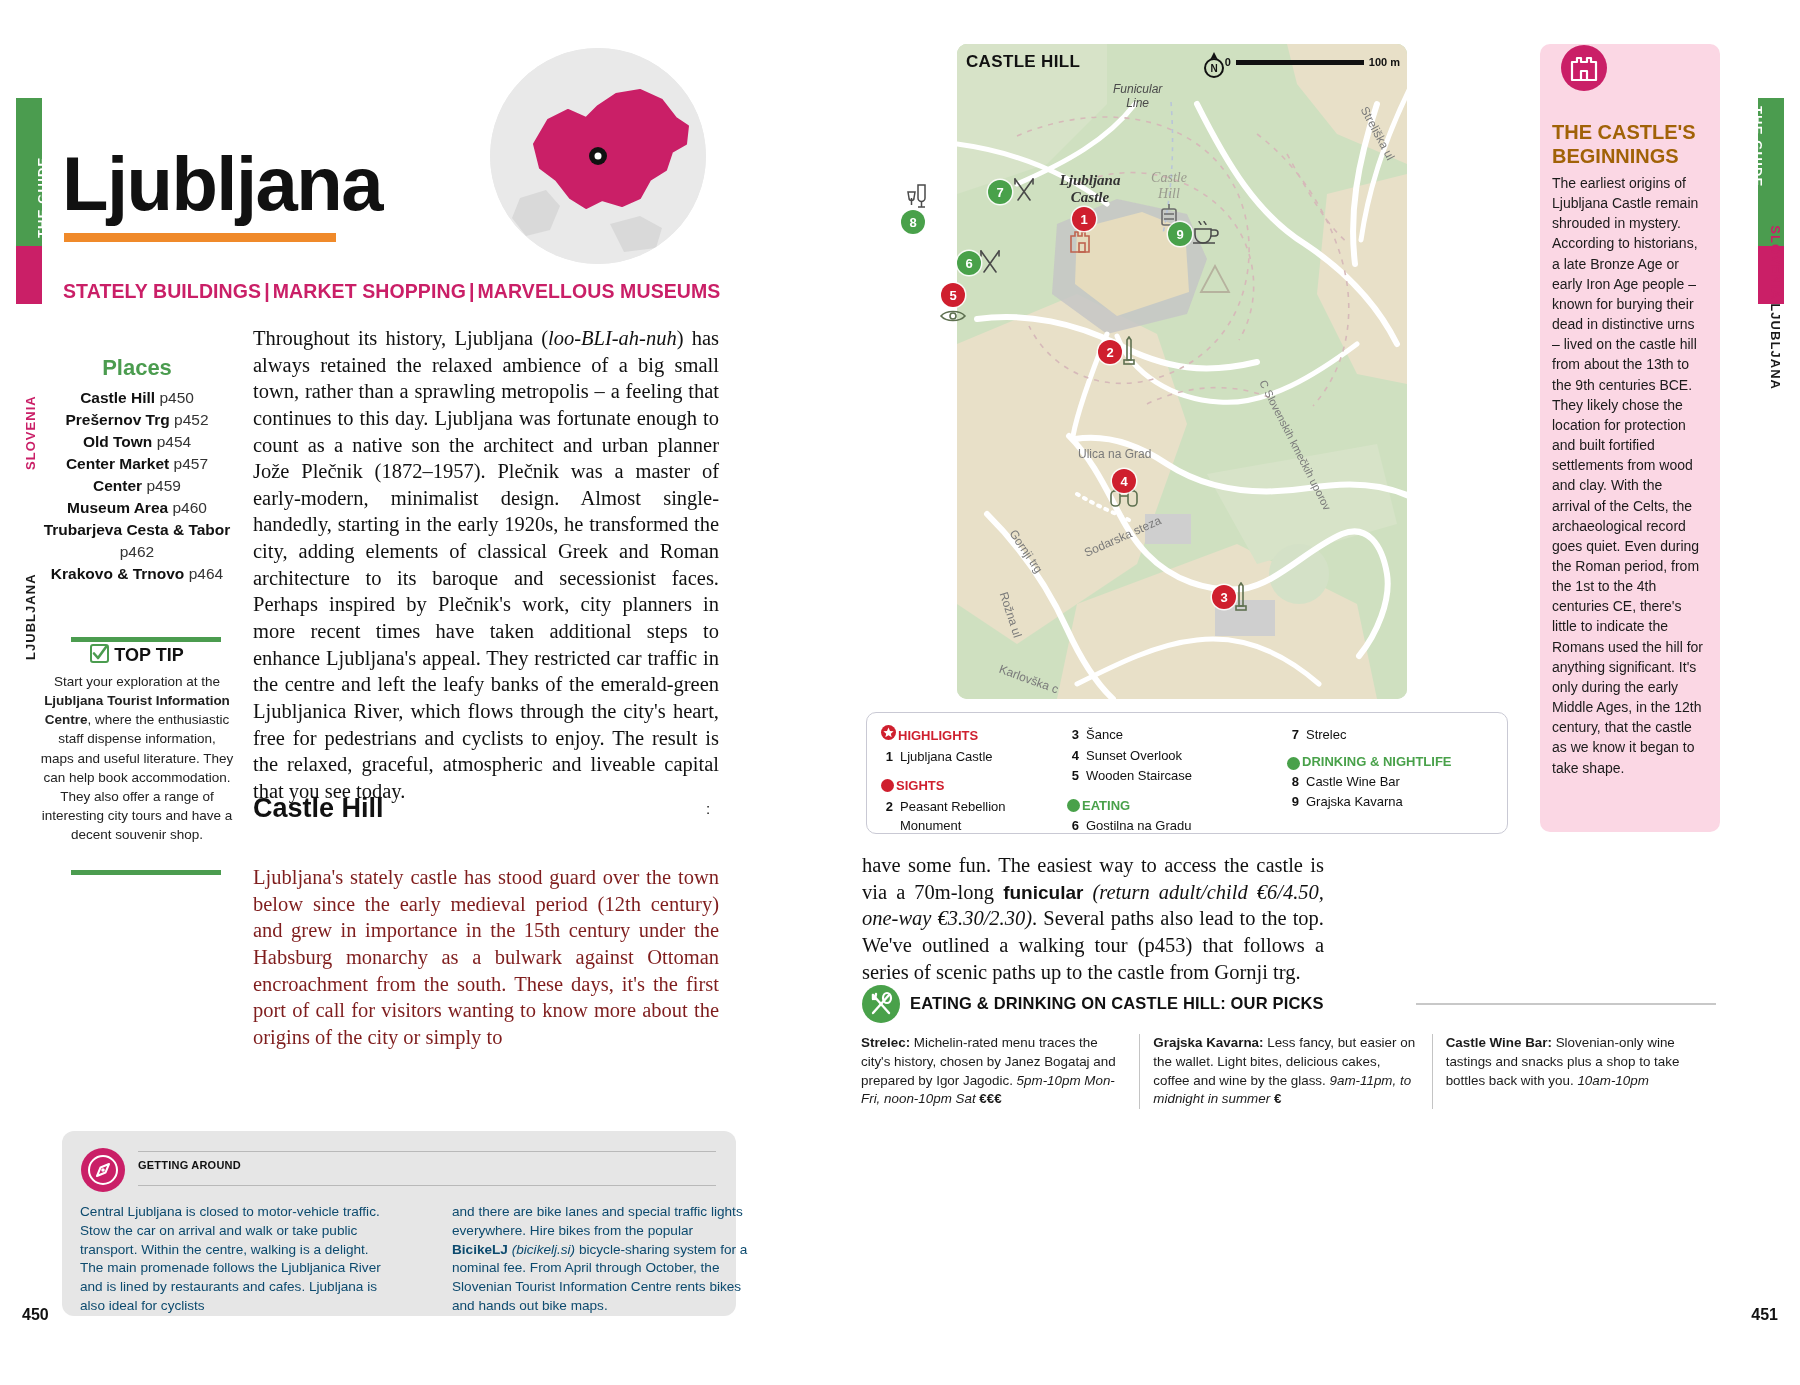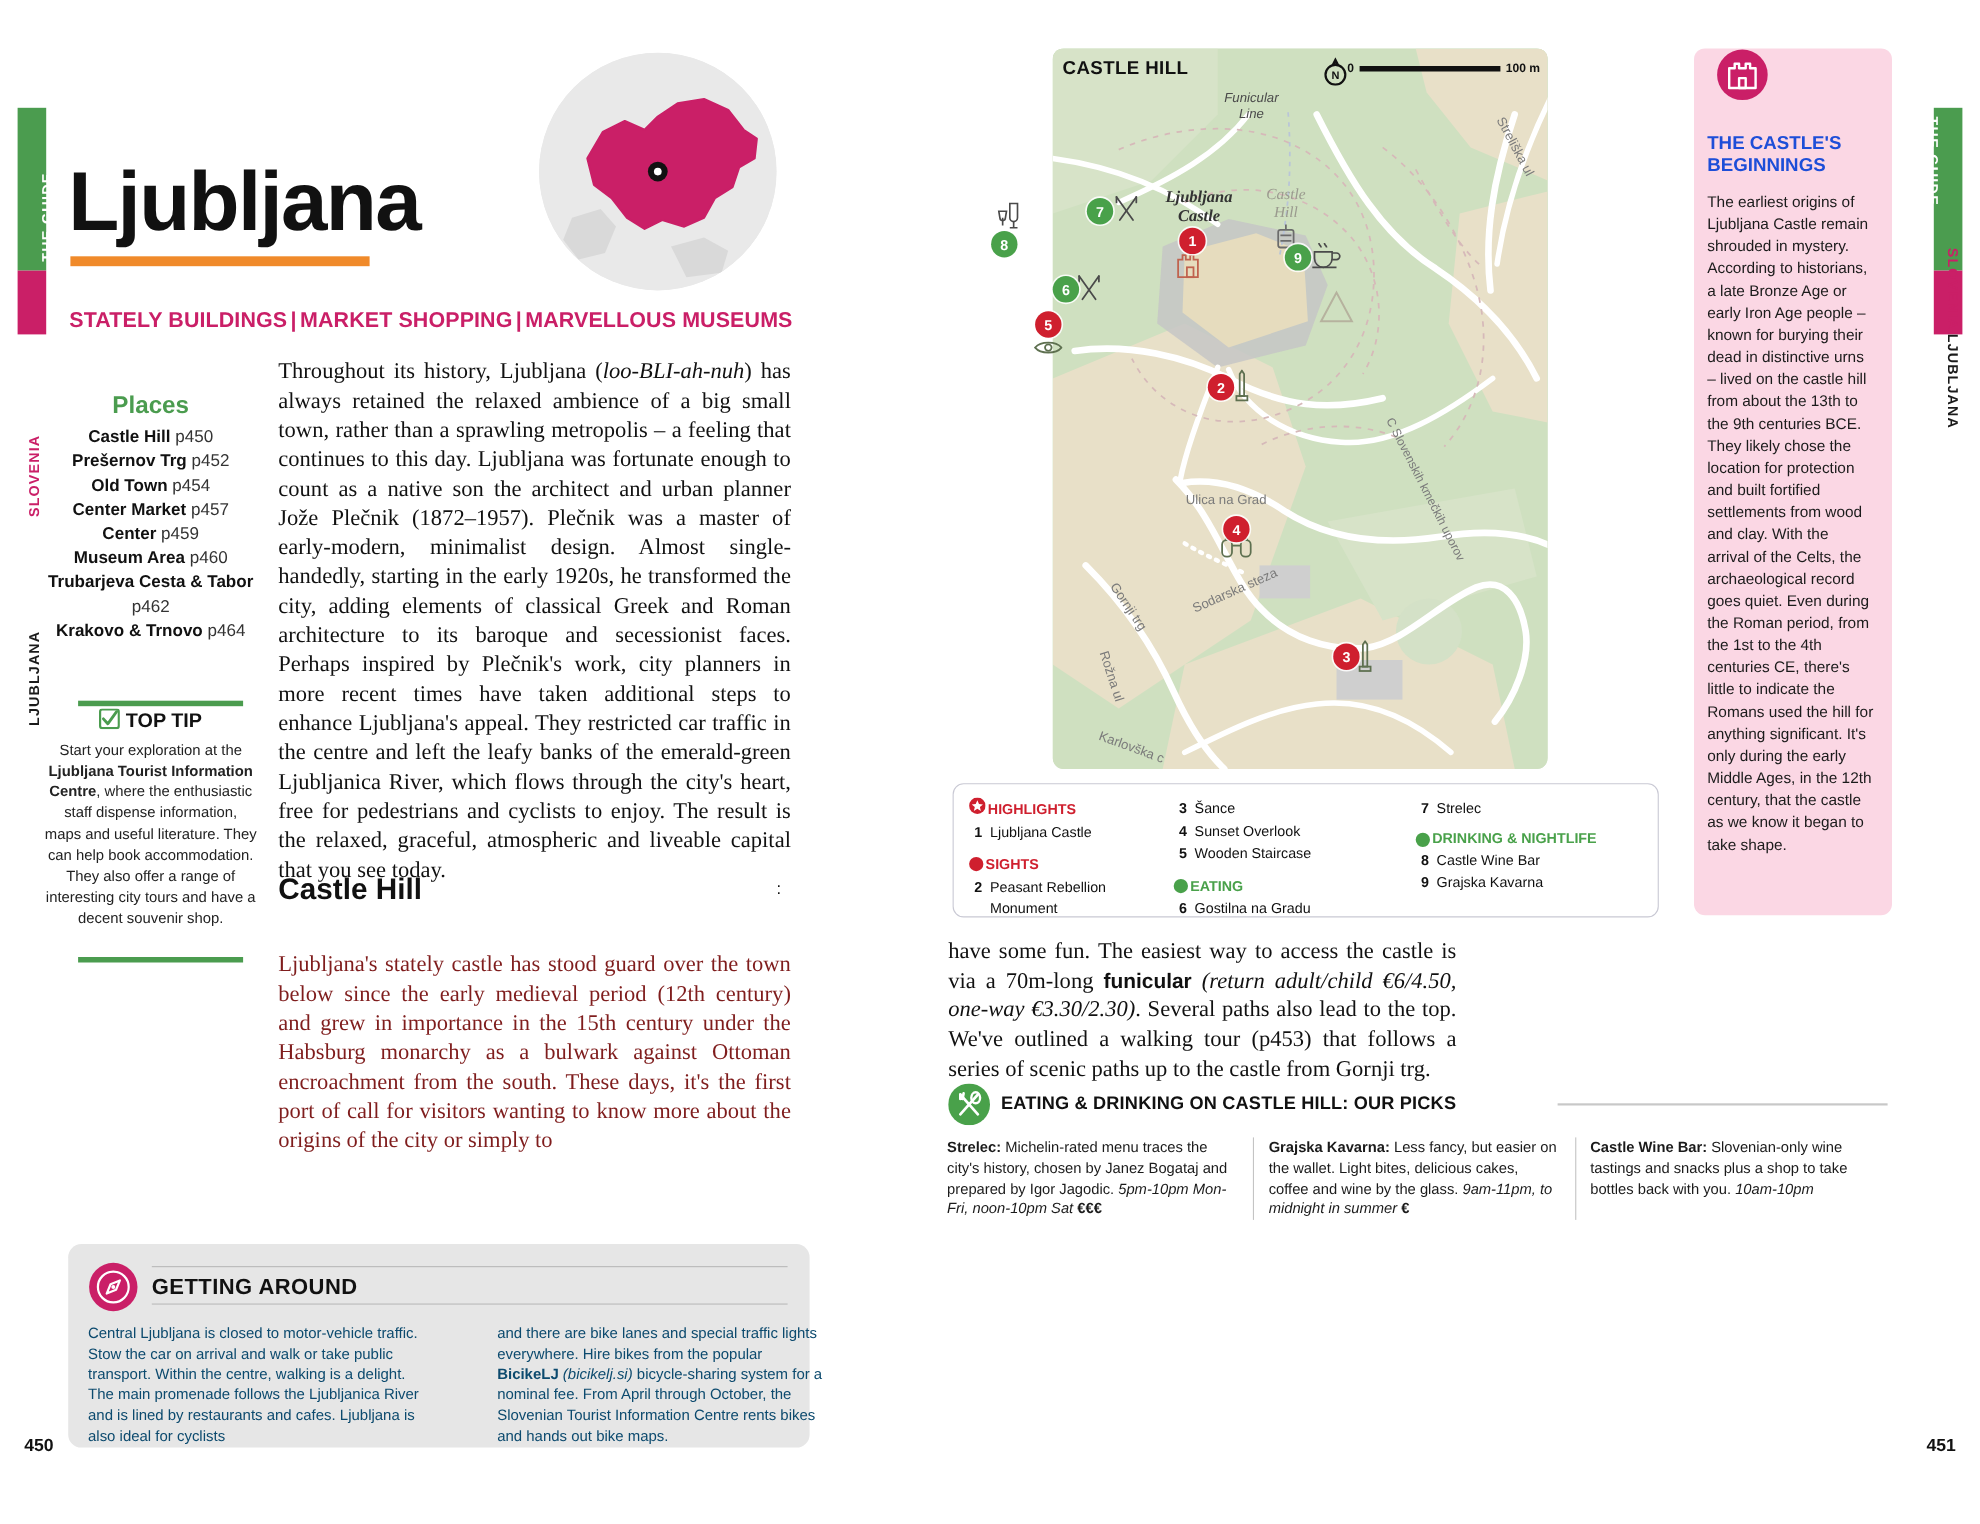--- a/index.html
+++ b/index.html
@@ -90,21 +90,21 @@
     font-family:Liberation Serif, serif;font-size:20.5px;line-height:1.30;
     color:#7f1d1d;text-align:justify;
   }
 
   
   #getting{
     position:absolute;left:62px;top:1131px;width:674px;height:185px;
     background:#e6e6e6;border-radius:12px;
   }
   #getting-icon{position:absolute;left:18px;top:16px;width:46px;height:46px;}
-  #getting-title{position:absolute;left:76px;top:28px;font-size:20px;font-weight:bold;
+  #getting-title{position:absolute;left:76px;top:28px;font-size:11px;font-weight:bold;
     letter-spacing:.02em;color:#111;}
   #getting-line{position:absolute;left:76px;top:20px;width:578px;height:1px;background:#b9b9b9;}
   #getting-line2{position:absolute;left:76px;top:54px;width:578px;height:1px;background:#b9b9b9;}
   .ga-col{position:absolute;top:72px;font-size:13.6px;line-height:1.38;color:#0c4a6e;}
   #ga-col1{left:18px;width:310px;}
   #ga-col2{left:390px;width:300px;}
   .ga-col b{font-weight:bold;}
   .ga-col i{font-style:italic;}
 
   #folio-left{position:absolute;left:22px;top:1306px;font-size:16px;font-weight:bold;color:#111;}
@@ -159,21 +159,21 @@
   .lg-item{display:flex;gap:7px;margin-bottom:1px;}
   .lg-num{font-weight:bold;width:12px;text-align:right;flex:none;}
 
   
   #pinkbox{
     position:absolute;left:1540px;top:44px;width:180px;height:788px;
     background:#fbd7e4;border-radius:10px;
   }
   #pink-icon{position:absolute;left:1560px;top:44px;width:48px;height:48px;}
   #pink-title{position:absolute;left:1552px;top:120px;width:158px;
-    font-size:17px;font-weight:bold;color:#1d4ed8;line-height:1.2;}
+    font-size:20px;font-weight:bold;color:#a16207;line-height:1.2;}
   #pink-body{position:absolute;left:1552px;top:173px;width:152px;
     font-size:14px;line-height:1.44;color:#1b1b1b;}
 
   
   #cont-text{
     position:absolute;left:862px;top:852px;width:462px;
     font-family:"Liberation Serif",serif;font-size:20.5px;line-height:1.30;color:#111;
     text-align:justify;
   }
   #cont-text b{font-family:"Liberation Sans",sans-serif;font-size:19px;font-weight:bold;}

